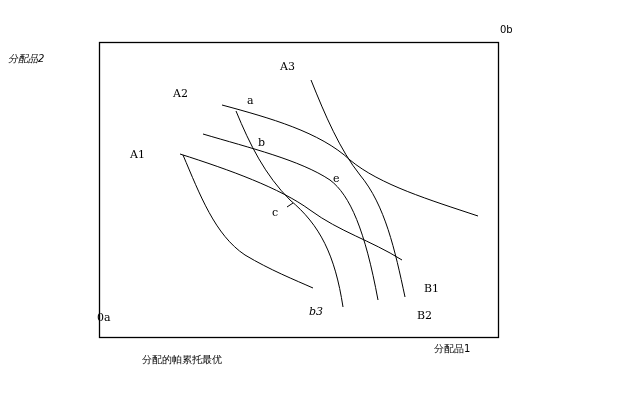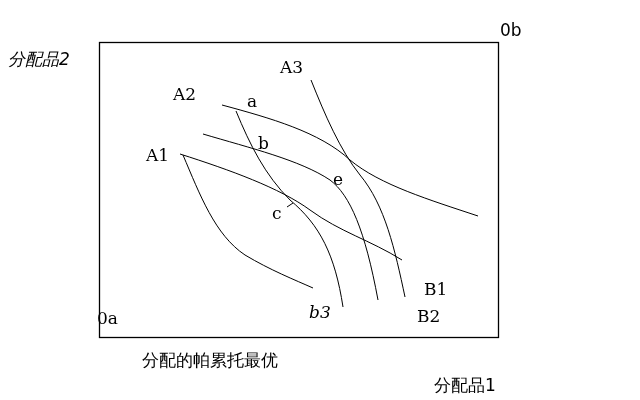--- a/index.html
+++ b/index.html
@@ -1,19 +1,19 @@
 <!DOCTYPE html>
 <html><head>
   <meta charset="utf-8">
   <style>
     html, body { margin: 0; padding: 0; background: #ffffff; }
     body { width: 640px; height: 400px; position: relative; overflow: hidden;
            font-family: "DejaVu Serif", "Liberation Serif", serif; color: #000; }
-    .lbl { position: absolute; font-size: 17px; line-height: 12px; white-space: nowrap; }
-    .axis-lbl { font-family: "DejaVu Sans", "Liberation Sans", sans-serif; font-size: 17px; }
+    .lbl { position: absolute; font-size: 11px; line-height: 12px; white-space: nowrap; }
+    .axis-lbl { font-family: "DejaVu Sans", "Liberation Sans", sans-serif; font-size: 10px; }
     svg.diagram { position: absolute; left: 0; top: 0; }
   </style>
 </head>
 <body>
 
 <svg class="diagram" width="640" height="400" viewBox="0 0 640 400">
 
   <rect x="99.5" y="42.5" width="399" height="295" fill="none" stroke="#000" stroke-width="1.3"></rect>
 
   <path d="M180,154 C230,170 280,188 310,210 S370,240 402,260" fill="none" stroke="#000" stroke-width="1"></path>
@@ -21,26 +21,26 @@
   <path d="M222,105 C270,118 320,132 350,160 C380,185 430,200 478,216" fill="none" stroke="#000" stroke-width="1"></path>
 
   <path d="M183,155 C200,195 215,235 245,255 C270,270 295,280 313,288" fill="none" stroke="#000" stroke-width="1"></path>
   <path d="M236,111 C250,145 265,175 290,200 C320,225 335,255 343,307" fill="none" stroke="#000" stroke-width="1"></path>
   <path d="M311,80 C325,115 340,150 360,175 C385,205 395,250 405,297" fill="none" stroke="#000" stroke-width="1"></path>
 
   <line x1="287" y1="207" x2="293" y2="203" stroke="#000" stroke-width="1"></line>
 </svg>
 
 <div class="lbl axis-lbl" style="left:8px; top:53px;font-style:italic;">分配品2</div>
-<div class="lbl axis-lbl" style="left:434px; top:343px;margin-top:36px;">分配品1</div>
+<div class="lbl axis-lbl" style="left:434px; top:343px;">分配品1</div>
 <div class="lbl" style="left:59px; top:312px;margin-left:38px;">0a</div>
 <div class="lbl axis-lbl" style="left:500px; top:24px;">0b</div>
 <div class="lbl axis-lbl" style="left:142px; top:354px;">分配的帕累托最优</div>
 
-<div class="lbl" style="left:146px; top:149px;text-align:center;">A1</div>
+<div class="lbl" style="left:130px; top:149px;text-align:center;">A1</div>
 <div class="lbl" style="left:173px; top:80px;margin-top:8px;">A2</div>
 <div class="lbl" style="left:280px; top:61px;">A3</div>
 
 <div class="lbl" style="left:424px; top:283px;">B1</div>
 <div class="lbl" style="left:373px; top:310px;margin-left:44px;">B2</div>
 <div class="lbl" style="left:309px; top:306px;font-style:italic;">b3</div>
 
 <div class="lbl" style="left:247px; top:95px;">a</div>
 <div class="lbl" style="left:258px; top:137px;">b</div>
 <div class="lbl" style="left:272px; top:207px;">c</div>

